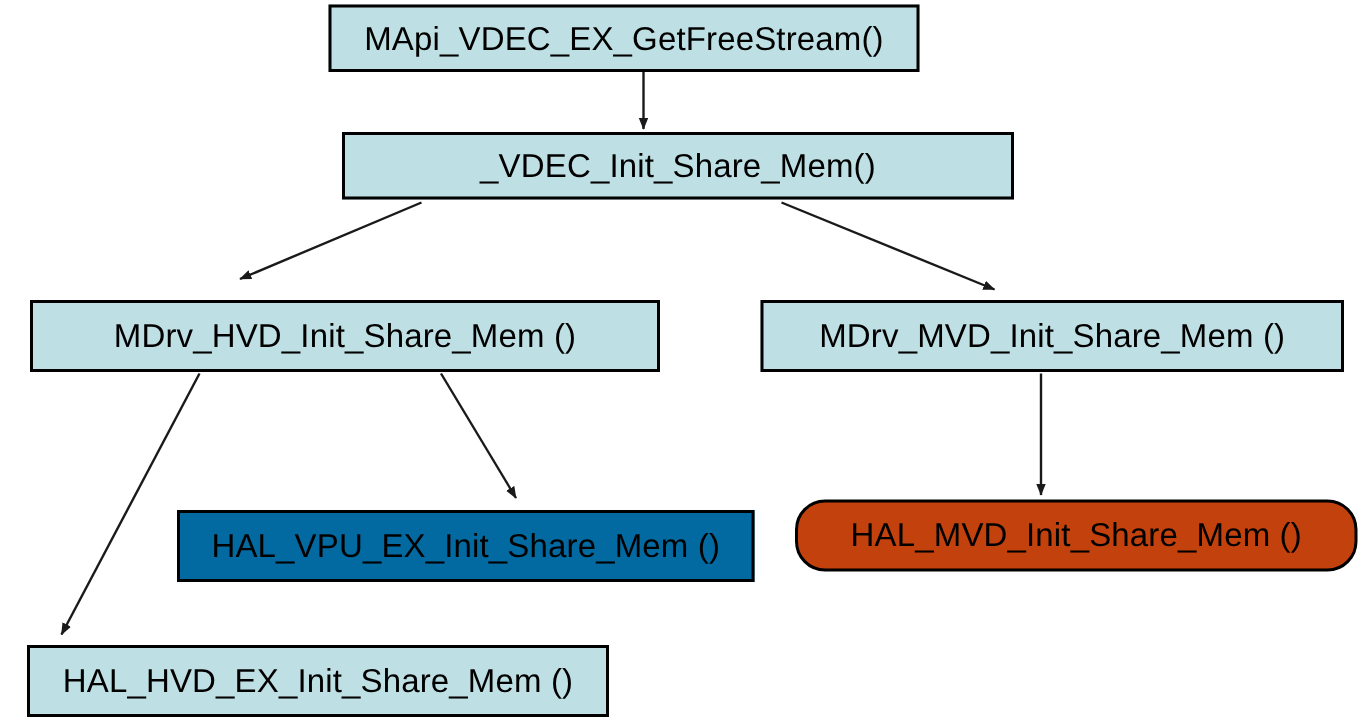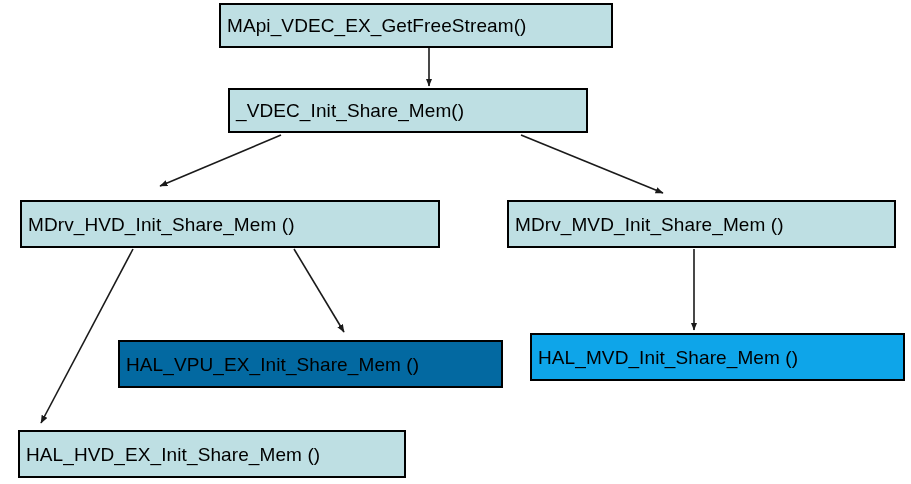--- a/index.html
+++ b/index.html
@@ -15,22 +15,23 @@
     font-family: "Liberation Sans", sans-serif;
     overflow: hidden;
   }
   .node {
     position: absolute;
     box-sizing: border-box;
     background: #bedfe3;
     border: 2px solid #000000;
     display: flex;
     align-items: center;
+    justify-content: center;
     color: #000000;
-    font-size: 19px;
+    font-size: 22px;
     font-weight: 400;
     letter-spacing: 0.1px;
     white-space: nowrap;
     line-height: 1;
   }
   .node .label {
     display: block;
     padding: 0 6px;
   }
   #edges {
@@ -60,37 +61,37 @@
         <line x1="133" y1="249" x2="41" y2="423" stroke="#1a1a1a" stroke-width="1.6" marker-end="url(#arrowhead)"></line>
         <line x1="294" y1="249" x2="344" y2="332" stroke="#1a1a1a" stroke-width="1.6" marker-end="url(#arrowhead)"></line>
         <line x1="694" y1="249" x2="694" y2="330" stroke="#1a1a1a" stroke-width="1.6" marker-end="url(#arrowhead)"></line>
       </g>
   </svg>
 
   <div class="node" style="left: 219px; top: 3px; width: 394px; height: 45px; background: rgb(190, 223, 227); border-color: rgb(0, 0, 0); color: rgb(0, 0, 0);">
     <span class="label">MApi_VDEC_EX_GetFreeStream()</span>
   </div>
 
-  <div class="node" style="left: 228px; top: 88px; width: 360px; height: 45px; background: rgb(190, 223, 227); border-color: rgb(0, 0, 0); color: rgb(0, 0, 0);">
+  <div class="node" style="left: 228px; top: 88px; width: 448px; height: 45px; background: rgb(190, 223, 227); border-color: rgb(0, 0, 0); color: rgb(0, 0, 0);">
     <span class="label">_VDEC_Init_Share_Mem()</span>
   </div>
 
   <div class="node" style="left: 20px; top: 200px; width: 420px; height: 48px; background: rgb(190, 223, 227); border-color: rgb(0, 0, 0); color: rgb(0, 0, 0);">
     <span class="label">MDrv_HVD_Init_Share_Mem ()</span>
   </div>
 
   <div class="node" style="left: 495px; top: 200px; width: 389px; height: 48px; background: rgb(190, 223, 227); border-color: rgb(0, 0, 0); color: rgb(0, 0, 0); margin-left: 12px;">
     <span class="label">MDrv_MVD_Init_Share_Mem ()</span>
   </div>
 
   <div class="node" style="left: 118px; top: 340px; width: 385px; height: 48px; background: #0369a1; border-color: rgb(0, 0, 0); color: rgb(0, 0, 0);">
     <span class="label">HAL_VPU_EX_Init_Share_Mem ()</span>
   </div>
 
-  <div class="node" style="left: 530px; top: 333px; width: 375px; height: 48px; background: #0ea5e9; border-color: rgb(0, 0, 0); color: rgb(0, 0, 0);">
+  <div class="node" style="left: 530px; top: 333px; width: 375px; height: 48px; background: #c2410c; border-color: rgb(0, 0, 0); color: rgb(0, 0, 0); border-radius: 20px;">
     <span class="label">HAL_MVD_Init_Share_Mem ()</span>
   </div>
 
   <div class="node" style="left: 18px; top: 430px; width: 388px; height: 48px; background: rgb(190, 223, 227); border-color: rgb(0, 0, 0); color: rgb(0, 0, 0);">
     <span class="label">HAL_HVD_EX_Init_Share_Mem ()</span>
   </div>
 
 </div>
 
 </body></html>

